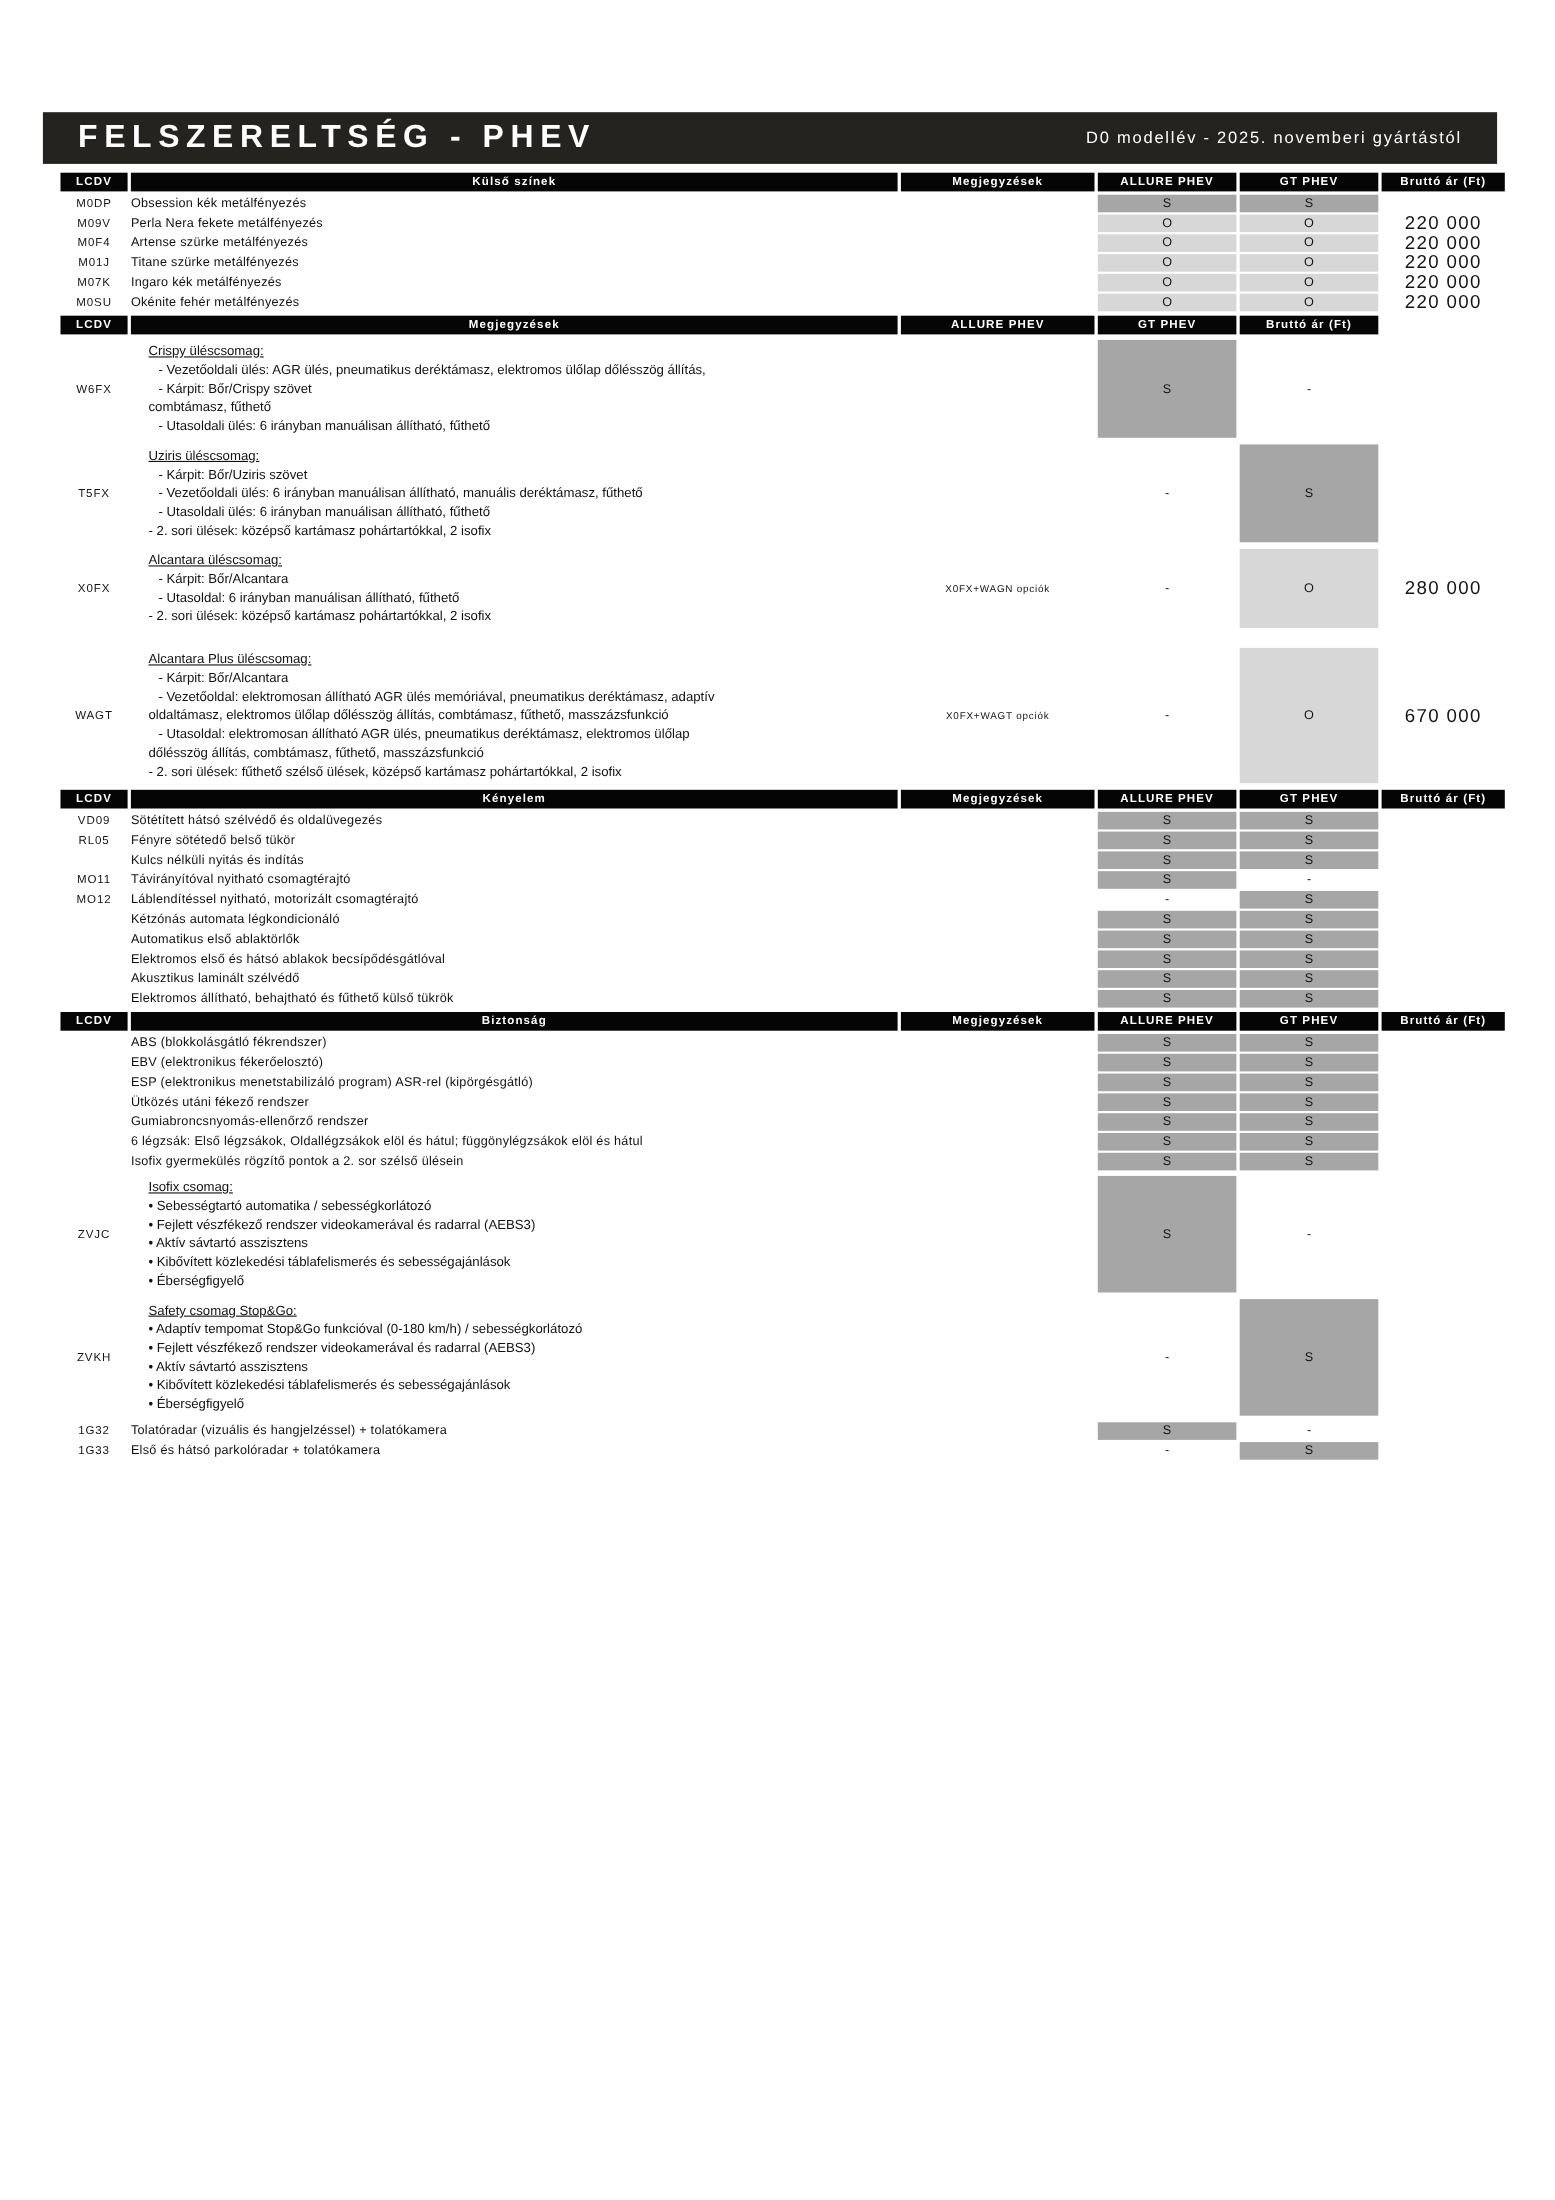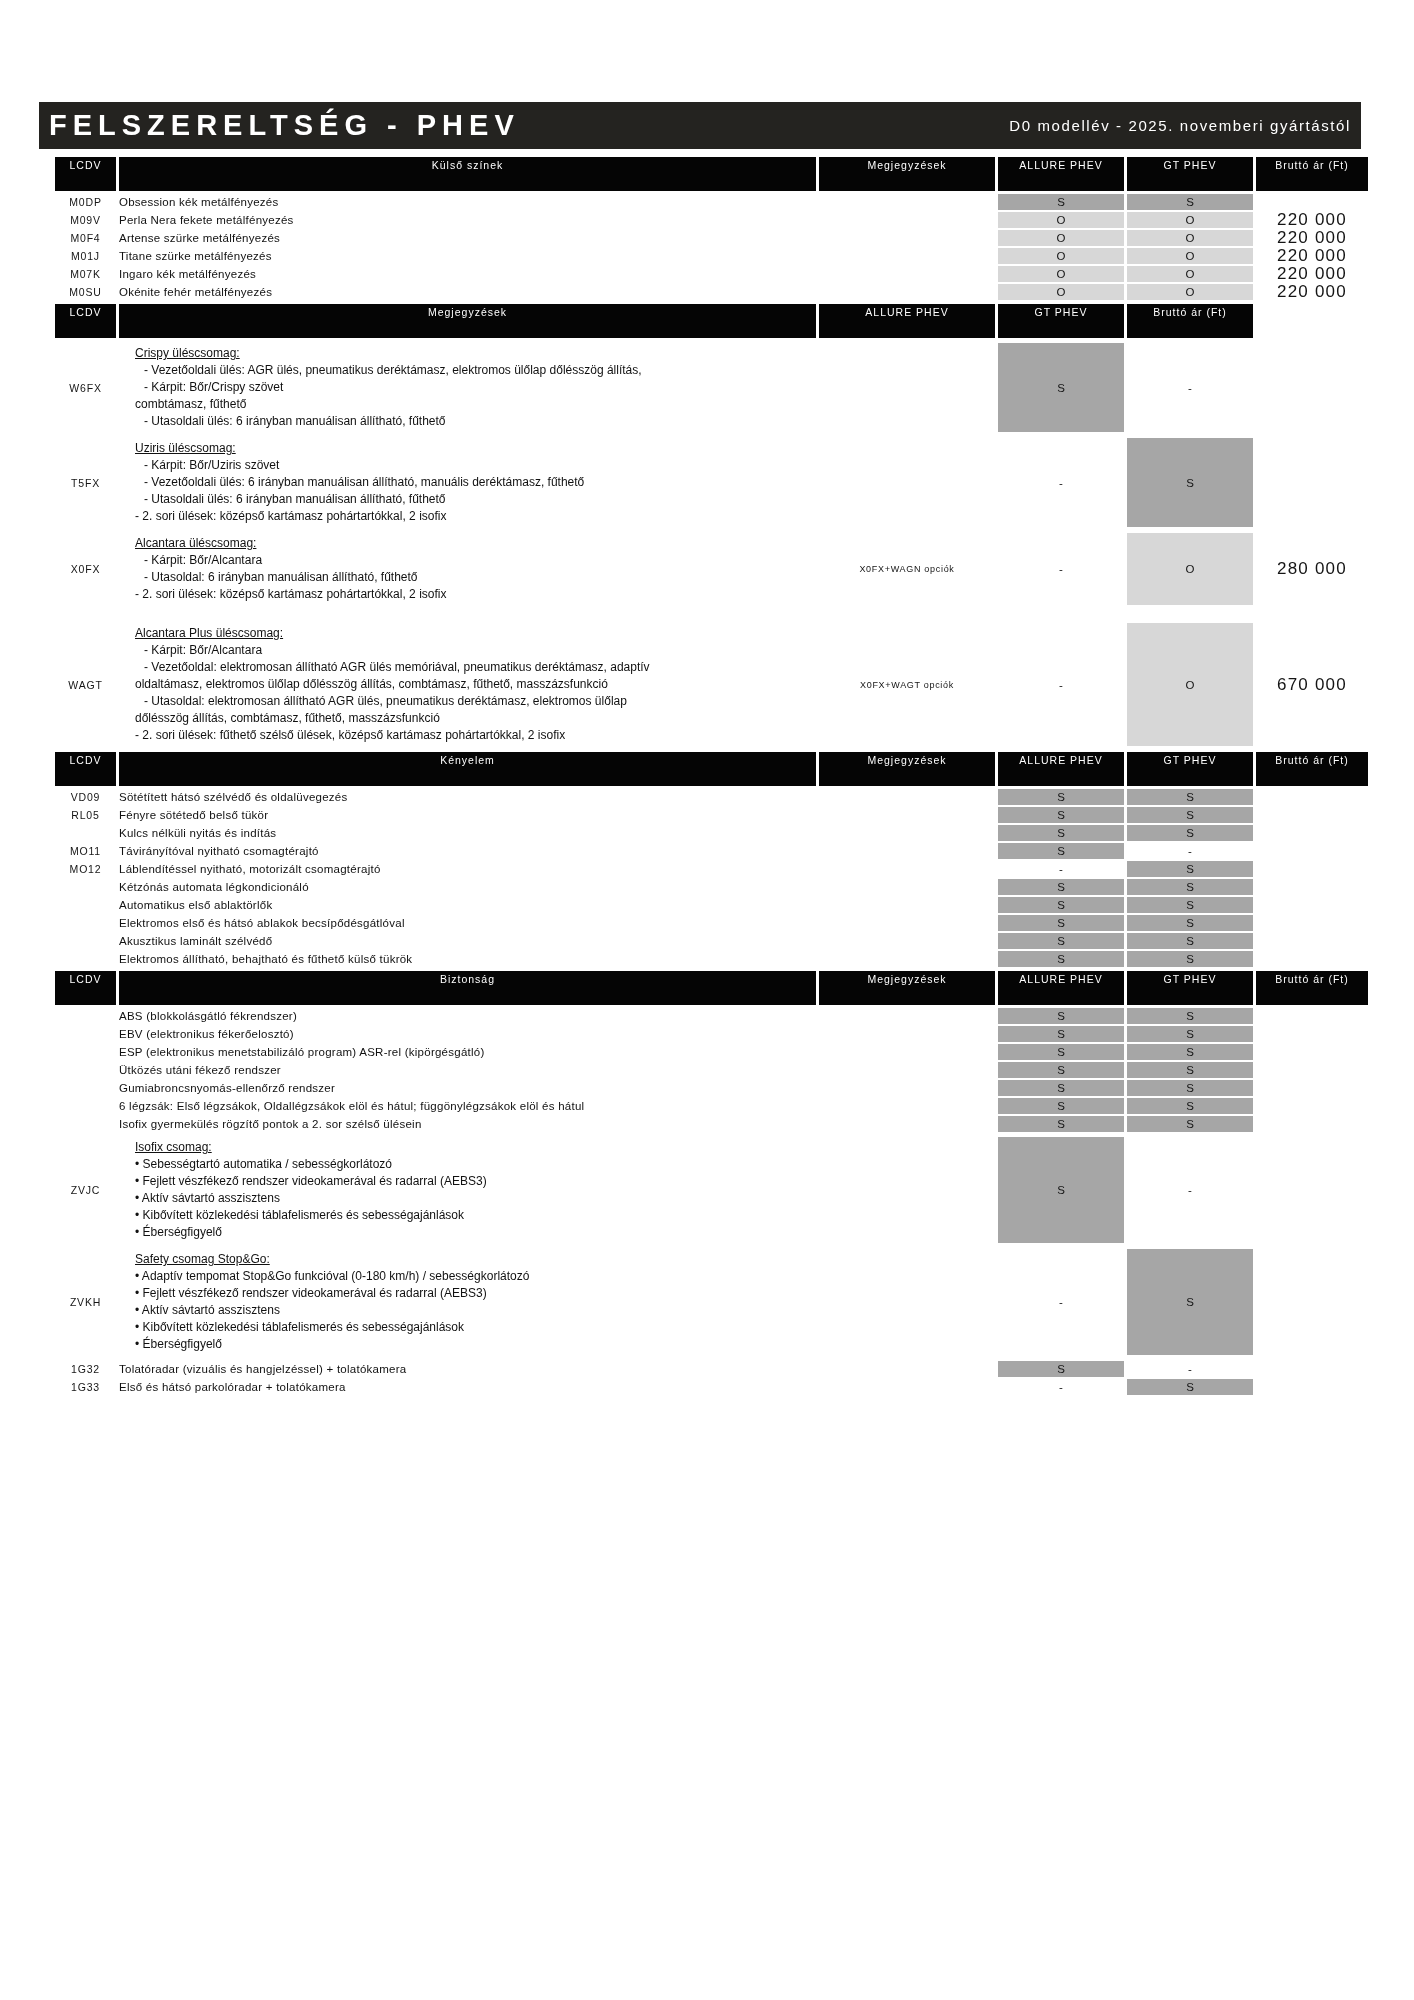--- a/index.html
+++ b/index.html
@@ -16,21 +16,21 @@
     position: absolute;
     left: 39px;
     top: 102px;
     width: 1322px;
     height: 47px;
     background: #242320;
     color: #fff;
     display: flex;
     justify-content: space-between;
     align-items: center;
-    padding: 0 10px;
+    padding: 0 32px;
     box-sizing: border-box;
   }
   .titlebar .title {
     font-size: 29px;
     font-weight: bold;
     letter-spacing: 6px;
     white-space: nowrap;
   }
   .titlebar .subtitle {
     font-size: 15px;
@@ -48,23 +48,23 @@
     display: grid;
     grid-template-columns: 61px 697px 176px 126px 126px 112px;
     column-gap: 3px;
     align-items: stretch;
   }
   .sec-header { margin: 4px 0 3px 0; }
   .sec-header > div {
     background: #050505;
     color: #ffffff;
     font-size: 10.5px;
-    font-weight: normal;
+    font-weight: bold;
     letter-spacing: 1px;
-    height: 34px;
+    height: 17px;
     line-height: 17px;
     text-align: center;
     white-space: nowrap;
     overflow: hidden;
   }
   .row { margin-bottom: 2px; }
   .row .code {
     display: flex; align-items: center; justify-content: center;
     font-size: 10.5px; letter-spacing: 0.8px; color: #151515;
     white-space: nowrap;

